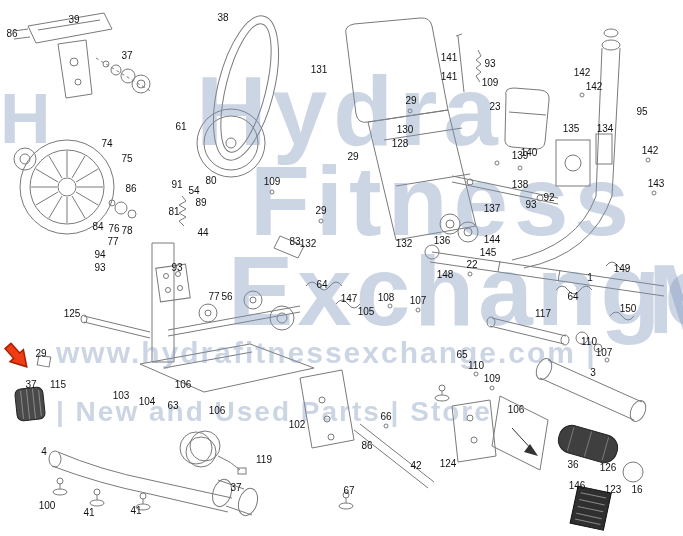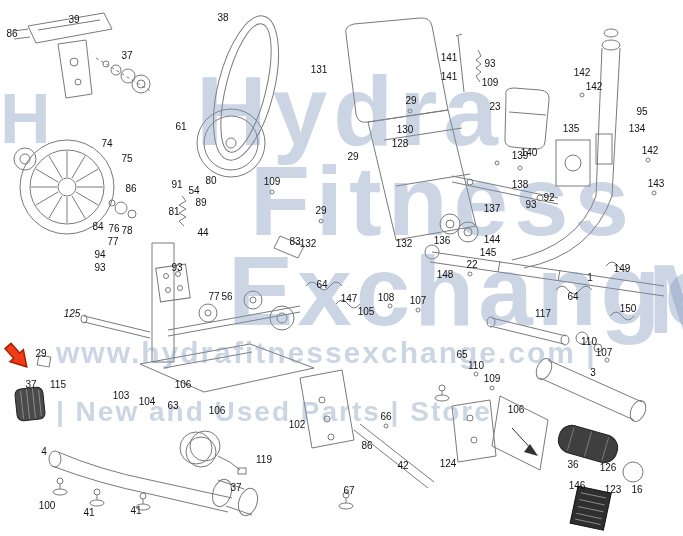--- a/index.html
+++ b/index.html
@@ -282,21 +282,21 @@
       <span class="part-label" style="left: 201px; top: 202px;">89</span>
       <span class="part-label" style="left: 174px; top: 211px;">81</span>
       <span class="part-label" style="left: 203px; top: 232px;">44</span>
       <span class="part-label" style="left: 177px; top: 267px;">93</span>
       <span class="part-label" style="left: 295px; top: 241px;">83</span>
       <span class="part-label" style="left: 214px; top: 296px;">77</span>
       <span class="part-label" style="left: 227px; top: 296px;">56</span>
       <span class="part-label" style="left: 272px; top: 181px;">109</span>
       <span class="part-label" style="left: 321px; top: 210px;">29</span>
       <span class="part-label" style="left: 308px; top: 243px;">132</span>
-      <span class="part-label" style="left: 72px; top: 313px; font-style: italic;">125</span>
+      <span class="part-label" style="left: 72px; top: 313px;">125</span>
       <span class="part-label" style="left: 41px; top: 353px;">29</span>
       <span class="part-label" style="left: 31px; top: 384px;">37</span>
       <span class="part-label" style="left: 58px; top: 384px;">115</span>
       <span class="part-label" style="left: 121px; top: 395px;">103</span>
       <span class="part-label" style="left: 147px; top: 401px;">104</span>
       <span class="part-label" style="left: 183px; top: 384px;">106</span>
       <span class="part-label" style="left: 173px; top: 405px;">63</span>
       <span class="part-label" style="left: 217px; top: 410px;">106</span>
       <span class="part-label" style="left: 44px; top: 451px;">4</span>
       <span class="part-label" style="left: 47px; top: 505px;">100</span>
@@ -313,21 +313,21 @@
       <span class="part-label" style="left: 404px; top: 243px;">132</span>
       <span class="part-label" style="left: 449px; top: 57px;">141</span>
       <span class="part-label" style="left: 449px; top: 76px;">141</span>
       <span class="part-label" style="left: 490px; top: 63px;">93</span>
       <span class="part-label" style="left: 490px; top: 82px;">109</span>
       <span class="part-label" style="left: 495px; top: 106px;">23</span>
       <span class="part-label" style="left: 582px; top: 72px;">142</span>
       <span class="part-label" style="left: 594px; top: 86px;">142</span>
       <span class="part-label" style="left: 642px; top: 111px;">95</span>
       <span class="part-label" style="left: 571px; top: 128px;">135</span>
-      <span class="part-label" style="left: 605px; top: 128px; margin-left: 32px;">134</span>
+      <span class="part-label" style="left: 605px; top: 128px;">134</span>
       <span class="part-label" style="left: 497px; top: 152px; margin-left: 32px;">140</span>
       <span class="part-label" style="left: 520px; top: 155px;">139</span>
       <span class="part-label" style="left: 520px; top: 184px;">138</span>
       <span class="part-label" style="left: 650px; top: 150px;">142</span>
       <span class="part-label" style="left: 549px; top: 197px;">92</span>
       <span class="part-label" style="left: 492px; top: 208px;">137</span>
       <span class="part-label" style="left: 531px; top: 204px;">93</span>
       <span class="part-label" style="left: 656px; top: 183px;">143</span>
       <span class="part-label" style="left: 442px; top: 240px;">136</span>
       <span class="part-label" style="left: 492px; top: 239px;">144</span>
@@ -352,20 +352,20 @@
       <span class="part-label" style="left: 590px; top: 277px;">1</span>
       <span class="part-label" style="left: 622px; top: 268px; text-align: center;">149</span>
       <span class="part-label" style="left: 573px; top: 296px;">64</span>
       <span class="part-label" style="left: 573px; top: 464px;">36</span>
       <span class="part-label" style="left: 608px; top: 467px;">126</span>
       <span class="part-label" style="left: 637px; top: 489px;">16</span>
       <span class="part-label" style="left: 613px; top: 489px;">123</span>
       <span class="part-label" style="left: 577px; top: 485px;">146</span>
       <span class="part-label" style="left: 448px; top: 463px;">124</span>
       <span class="part-label" style="left: 516px; top: 409px;">106</span>
-      <span class="part-label" style="left: 403px; top: 465px;">42</span>
+      <span class="part-label" style="left: 416px; top: 465px;">42</span>
       <span class="part-label" style="left: 349px; top: 490px;">67</span>
     </div>
 
   <svg class="arrow-layer" width="683" height="536" viewBox="0 0 683 536">
     <polygon points="0,-4 13,-4 13,-9 28,0 13,9 13,4 0,4" transform="translate(8,346) rotate(48)" fill="#f03c14" stroke="#a81e00" stroke-width="1.5"></polygon>
   </svg>
 </div>
 
 </body></html>

